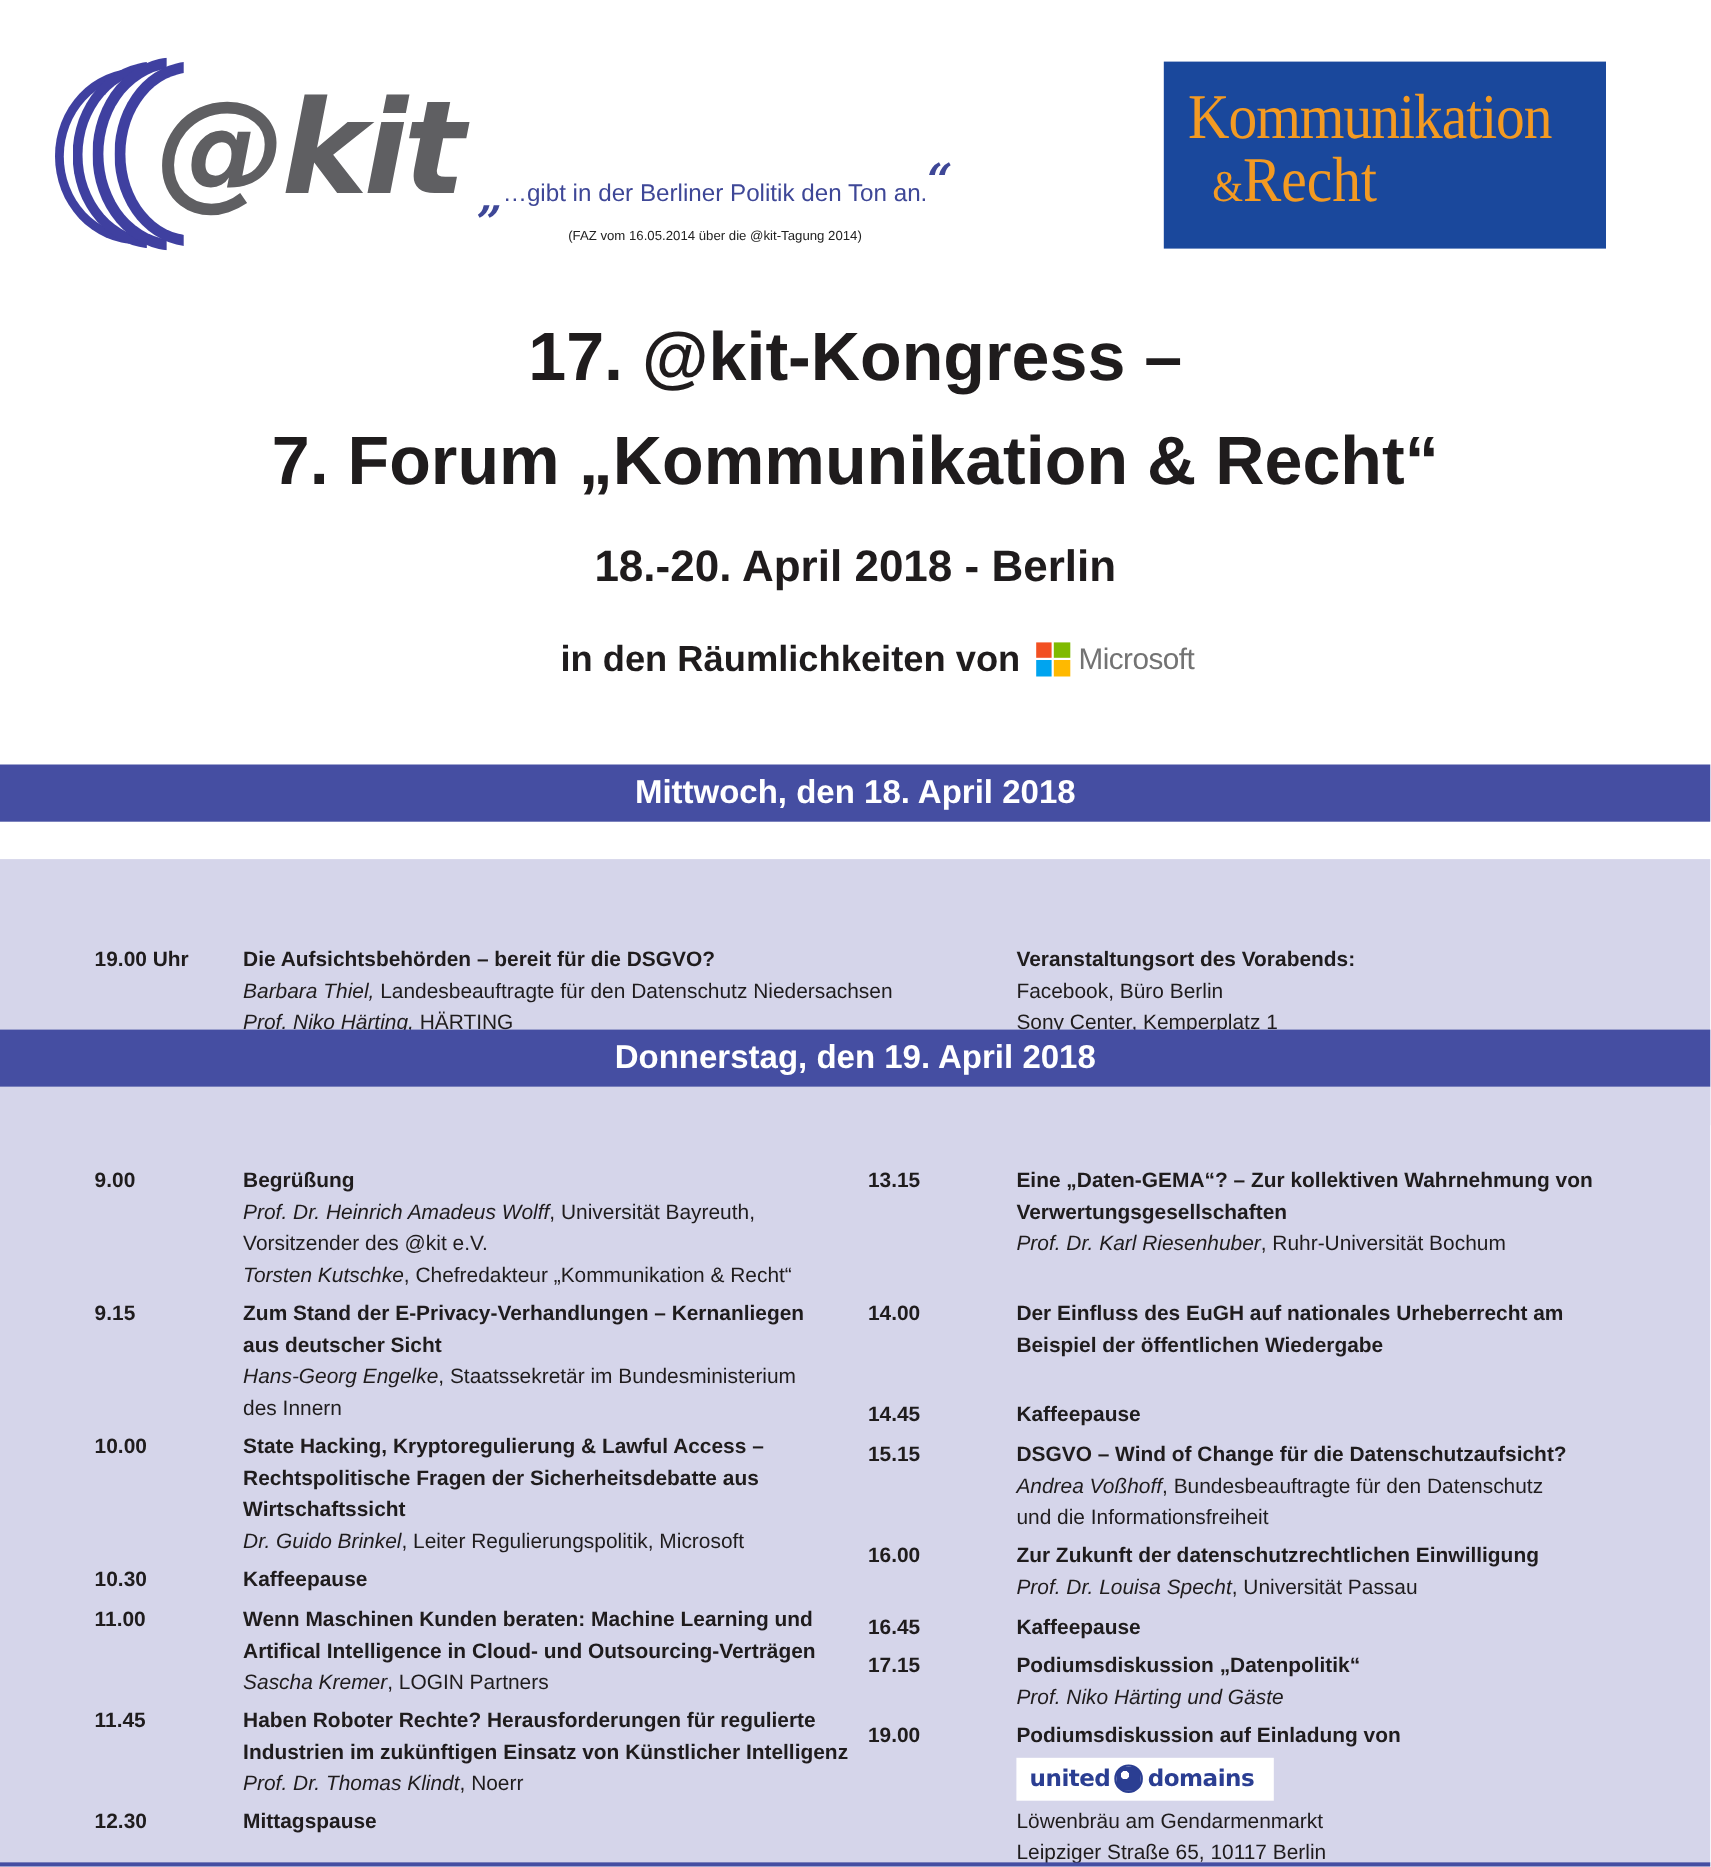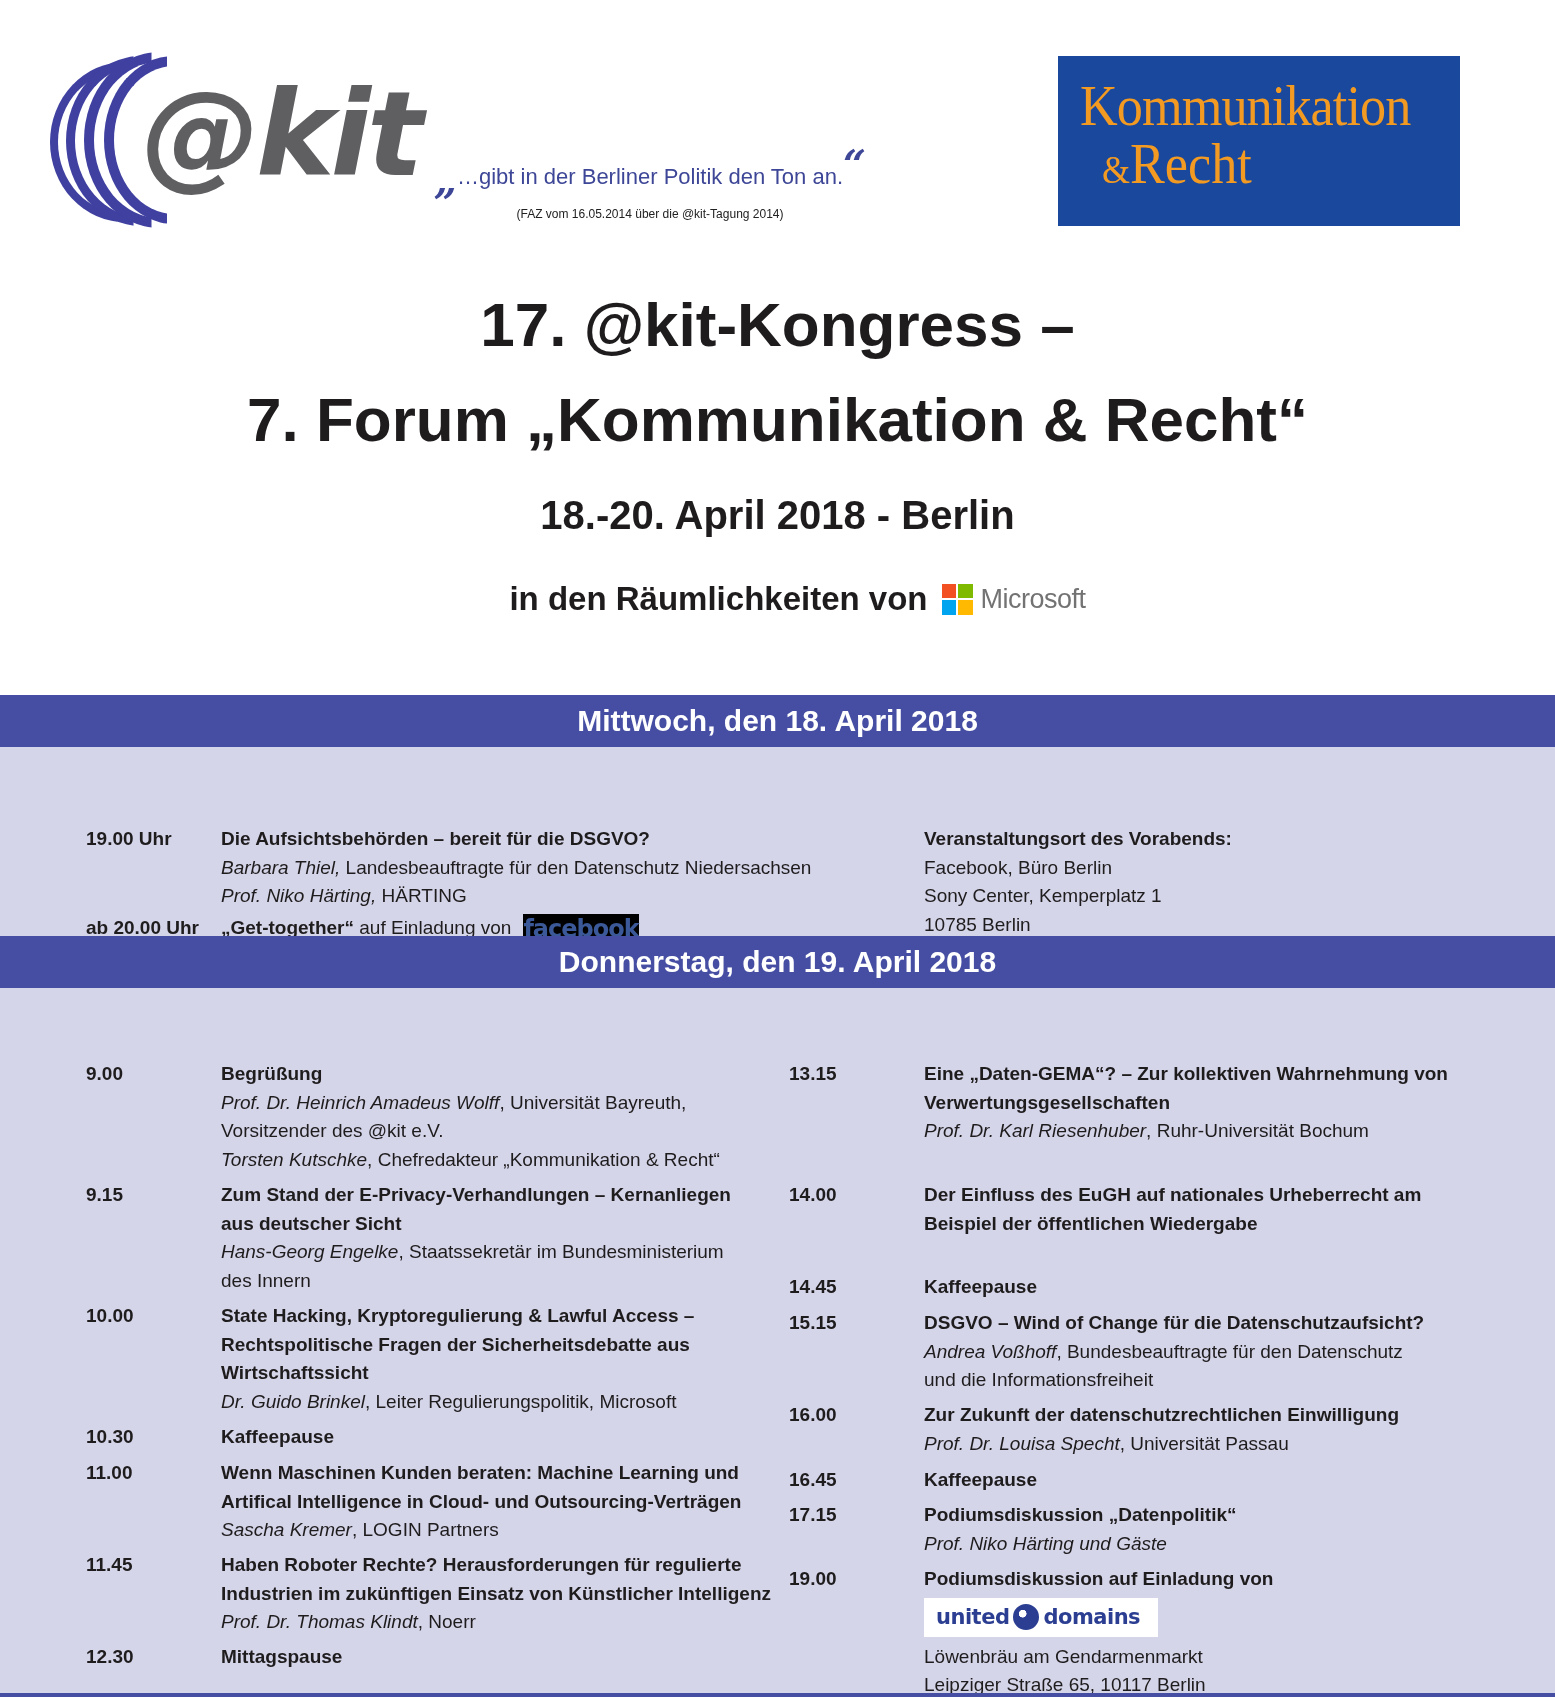--- a/index.html
+++ b/index.html
@@ -87,21 +87,21 @@
       <span style="background:#f25022"></span>
         <span style="background:#7fba00"></span>
       <span style="background:#00a4ef"></span>
         <span style="background:#ffb900"></span>
     </span>
     <span class="ms-text">Microsoft</span>
   </span>
 </div>
 
 <div class="abs day-band" style="top:695px;">Mittwoch, den 18. April 2018</div>
-<div class="abs day-body" style="top:747px; height:242px;">
+<div class="abs day-body" style="top:781px; height:242px;">
 
   <div class="row" style="left:86px; top:30px;">
     <span class="time" style="left:0; top:0;">19.00 Uhr</span>
     <div class="content" style="left:135px; top:0; width:620px;">
       <span class="line t-bold">Die Aufsichtsbehörden – bereit für die DSGVO?</span>
       <span class="line"><span class="t-it">Barbara Thiel,</span><span> Landesbeauftragte für den Datenschutz Niedersachsen</span></span>
       <span class="line"><span class="t-it">Prof. Niko Härting,</span><span> HÄRTING</span></span>
     </div>
   </div>
 

